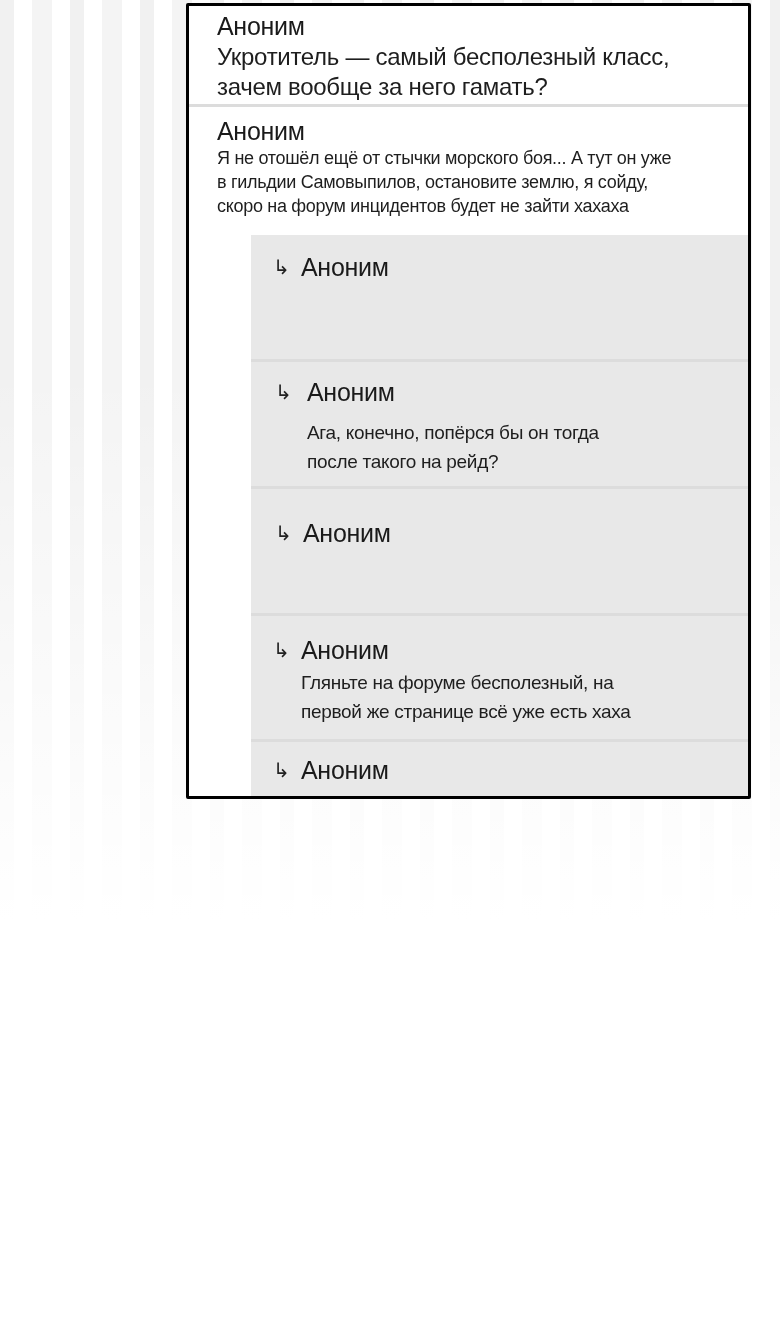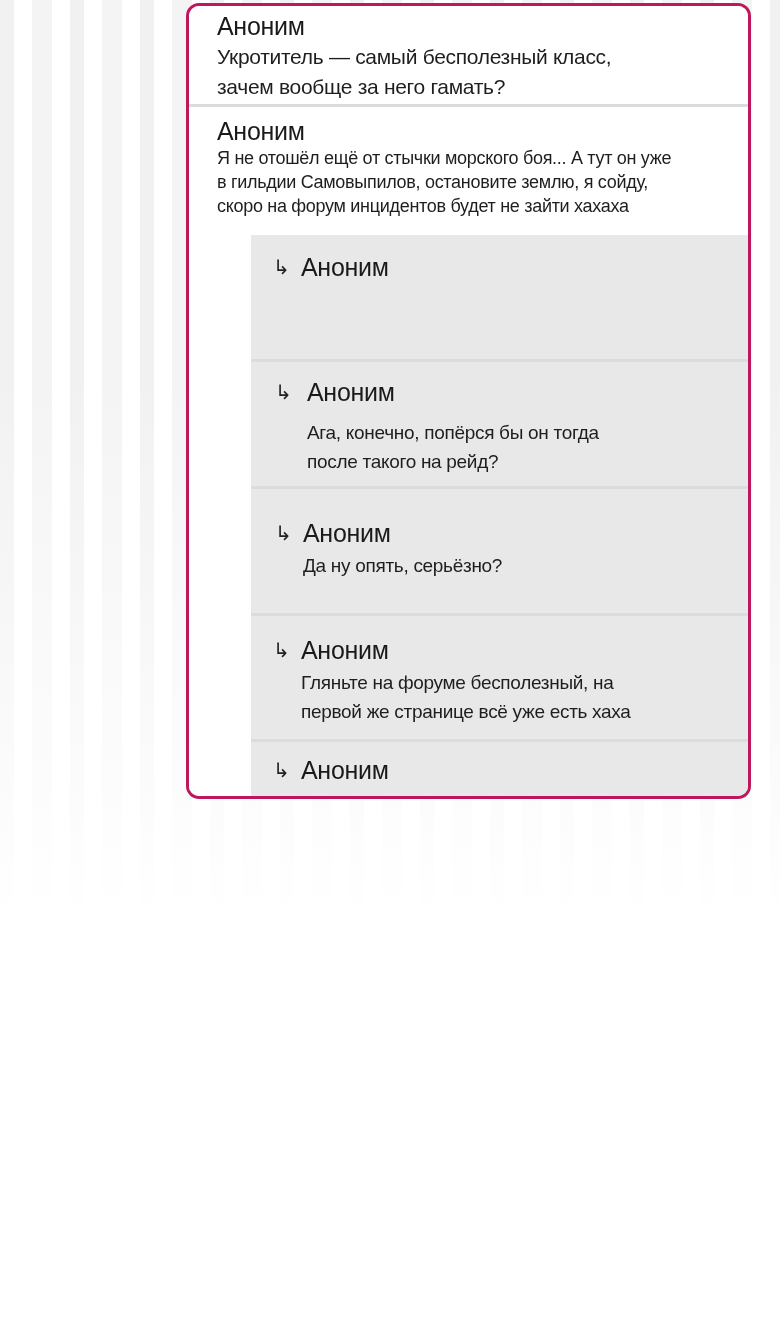--- a/index.html
+++ b/index.html
@@ -9,21 +9,21 @@
       font-family: "Liberation Sans", "DejaVu Sans", sans-serif;
     }
     .bg-stripes {
       position: absolute; left: 0; top: 0; width: 780px; height: 920px;
       background:
         linear-gradient(to bottom, rgba(255,255,255,0) 0%, rgba(255,255,255,0) 40%, #ffffff 100%),
         repeating-linear-gradient(90deg, #f1f1f1 0px, #f1f1f1 14px, #ffffff 14px, #ffffff 32px, #f4f4f4 32px, #f4f4f4 52px, #ffffff 52px, #ffffff 70px);
     }
     .thread {
       position: absolute; left: 186px; top: 3px; width: 559px; height: 790px;
-      border: 3px solid #be185d; border-radius: 13px;
+      border: 3px solid #000000; border-radius: 2px;
       background: #ffffff; overflow: hidden; box-sizing: content-box;
     }
     .post {
       position: absolute; left: 0; right: 0;
       border-bottom: 3px solid #dcdcdc; box-sizing: border-box;
     }
     .post.top { background: #ffffff; }
     .post.reply { left: 62px; background: #e8e8e8; }
     .post.reply::before {
       content: ""; position: absolute; left: -62px; top: 0; width: 62px; height: 100%;
@@ -46,21 +46,21 @@
   </style>
 </head>
 <body>
 
 <div class="bg-stripes"></div>
 
 <div class="thread">
 
   <div class="post top" style="top:0; height:101px; padding:6px 0 0 28px;">
     <div class="author">Аноним</div>
-    <div class="text" style="font-size:21px; line-height:30px; margin-top:2px;">Укротитель — самый бесполезный класс,
+    <div class="text" style="font-size:24px; line-height:30px; margin-top:2px;">Укротитель — самый бесполезный класс,
 зачем вообще за него гамать?</div>
   </div>
 
   <div class="post top" style="top:101px; height:128px; padding:10px 0 0 28px; border-bottom:none;">
     <div class="author">Аноним</div>
     <div class="text small" style="margin-top:1px;">Я не отошёл ещё от стычки морского боя... А тут он уже
 в гильдии Самовыпилов, остановите землю, я сойду,
 скоро на форум инцидентов будет не зайти хахаха</div>
   </div>
 
@@ -78,21 +78,20 @@
     </div>
     <div class="text" style="padding-left:32px; margin-top:12px;">Ага, конечно, попёрся бы он тогда
 после такого на рейд?</div>
   </div>
 
   <div class="post reply" style="top:483px; height:127px; padding:30px 0 0 24px;">
     <div class="author">
       <span class="arrow">↳</span>
       <span>Аноним</span>
     </div>
-    <div class="text" style="padding-left:28px; margin-top:4px;">Да ну опять, серьёзно?</div>
   </div>
 
   <div class="post reply" style="top:610px; height:126px; padding:20px 0 0 22px;">
     <div class="author">
       <span class="arrow">↳</span>
       <span>Аноним</span>
     </div>
     <div class="text" style="padding-left:28px; margin-top:4px;">Гляньте на форуме бесполезный, на
 первой же странице всё уже есть хаха</div>
   </div>

